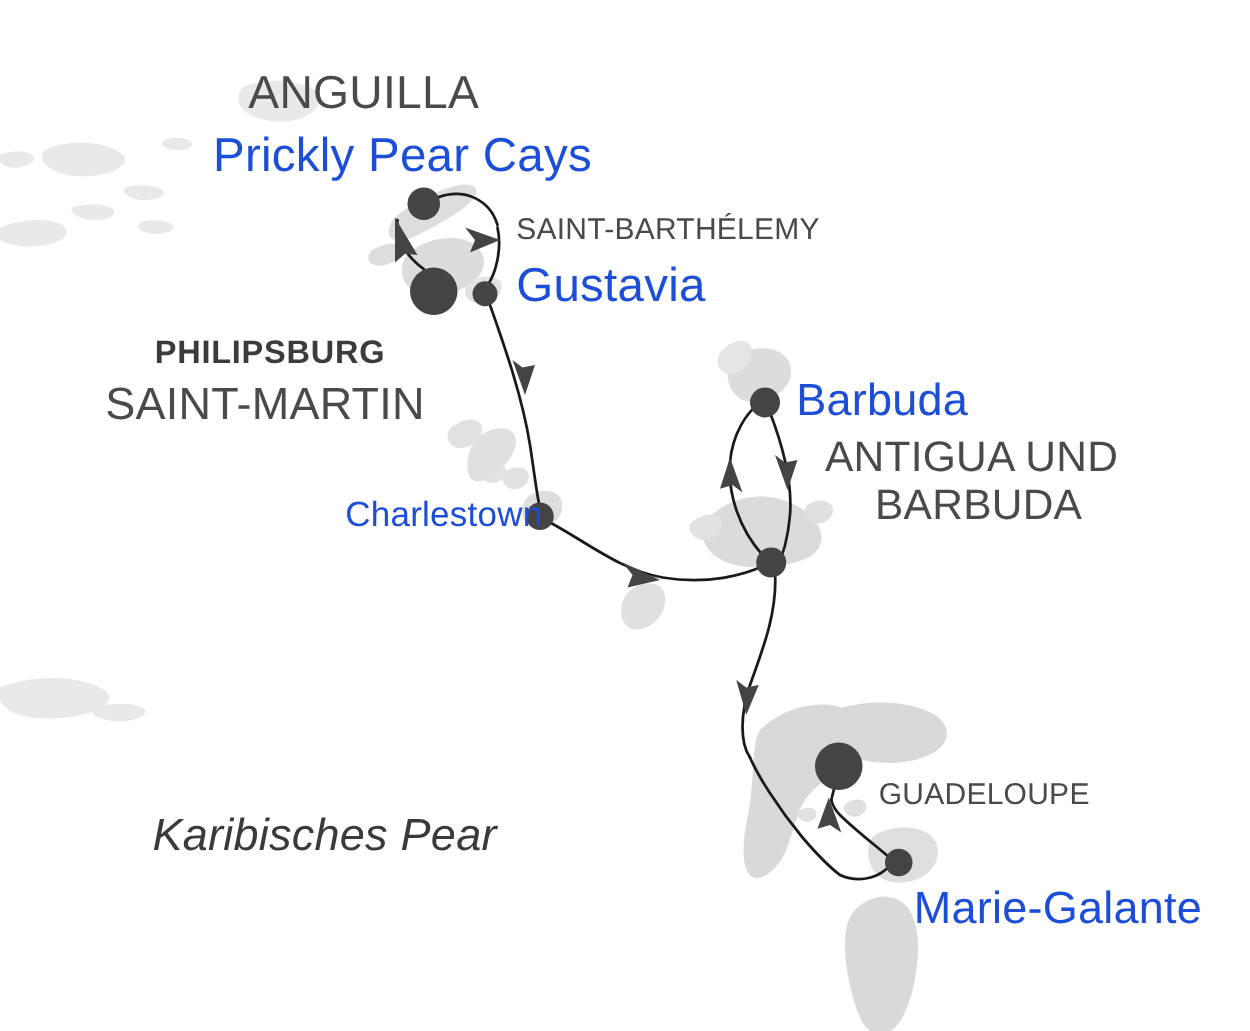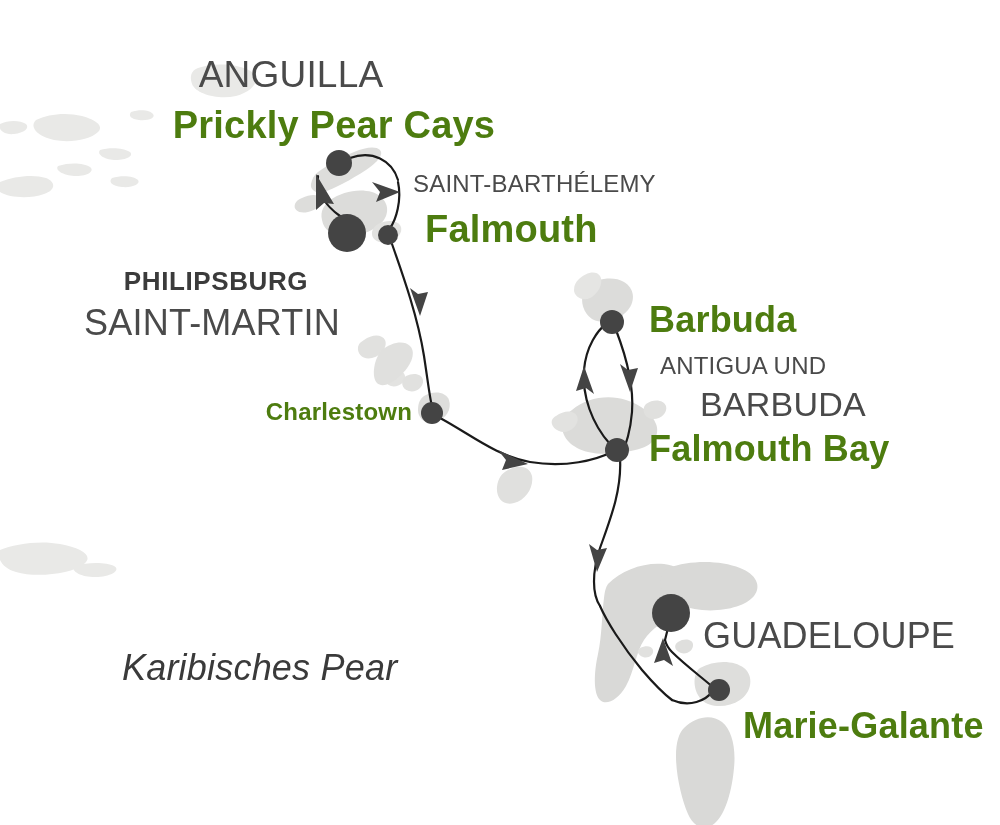--- a/index.html
+++ b/index.html
@@ -37,23 +37,22 @@
   .label.country {
     font-weight: 300;
     color: #4a4a4a;
   }
   .label.port-caps {
     font-weight: 700;
     color: #3b3b3b;
     letter-spacing: 0.6px;
   }
   .label.port-mixed {
-    font-weight: 700;
-    color: #4d7c0f;
-    margin-left: 12px;
+    font-weight: 400;
+    color: #1d4ed8;
   }
   .label.sea {
     font-style: italic;
     font-weight: 300;
     color: #3a3a3a;
   }
   .anchor-left  { transform: translate(0, -50%); }
   .anchor-right { transform: translate(-100%, -50%); }
   .anchor-mid   { transform: translate(-50%, -50%); }
 </style>
@@ -170,37 +169,36 @@
     </g>
 
   </svg>
 
   <div class="label country anchor-mid" style="left:291px; top:74px; font-size:37px;">ANGUILLA</div>
 
   <div class="label port-mixed anchor-mid" style="left:322px; top:125px; font-size:38px;">Prickly Pear Cays</div>
 
   <div class="label country anchor-left" style="left:413px; top:184px; font-size:24px;">SAINT-BARTHÉLEMY</div>
 
-  <div class="label port-mixed anchor-left" style="left:413px; top:229px; font-size:38px;">Falmouth</div>
+  <div class="label port-mixed anchor-left" style="left:413px; top:229px; font-size:38px;">Gustavia</div>
 
   <div class="label port-caps anchor-mid" style="left:216px; top:281px; font-size:26px;">PHILIPSBURG</div>
 
   <div class="label country anchor-mid" style="left:212px; top:323px; font-size:36px;">SAINT-MARTIN</div>
 
   <div class="label port-mixed anchor-left" style="left:637px; top:320px; font-size:36px;">Barbuda</div>
 
-  <div class="label country anchor-left" style="left:660px; top:366px; font-size:24px;text-align:center;">ANTIGUA UND</div>
+  <div class="label country anchor-left" style="left:660px; top:366px; font-size:34px;text-align:center;">ANTIGUA UND</div>
 
   <div class="label country anchor-left" style="left:700px; top:404px; font-size:34px;">BARBUDA</div>
 
-  <div class="label port-mixed anchor-left" style="left:637px; top:449px; font-size:36px;">Falmouth Bay</div>
-
-  <div class="label port-mixed anchor-right" style="left:400px; top:412px; font-size:24px;">Charlestown</div>
-
-
-
-  <div class="label country anchor-left" style="left:703px; top:636px; font-size:36px;">GUADELOUPE</div>
+
+  <div class="label port-mixed anchor-right" style="left:434px; top:412px; font-size:28px;">Charlestown</div>
+
+
+
+  <div class="label country anchor-left" style="left:703px; top:636px; font-size:24px;">GUADELOUPE</div>
 
   <div class="label port-mixed anchor-left" style="left:731px; top:726px; font-size:36px;">Marie-Galante</div>
 
   <div class="label sea anchor-left" style="left:122px; top:668px; font-size:36px;">Karibisches Pear</div>
 
 </div>
 
 </body></html>

